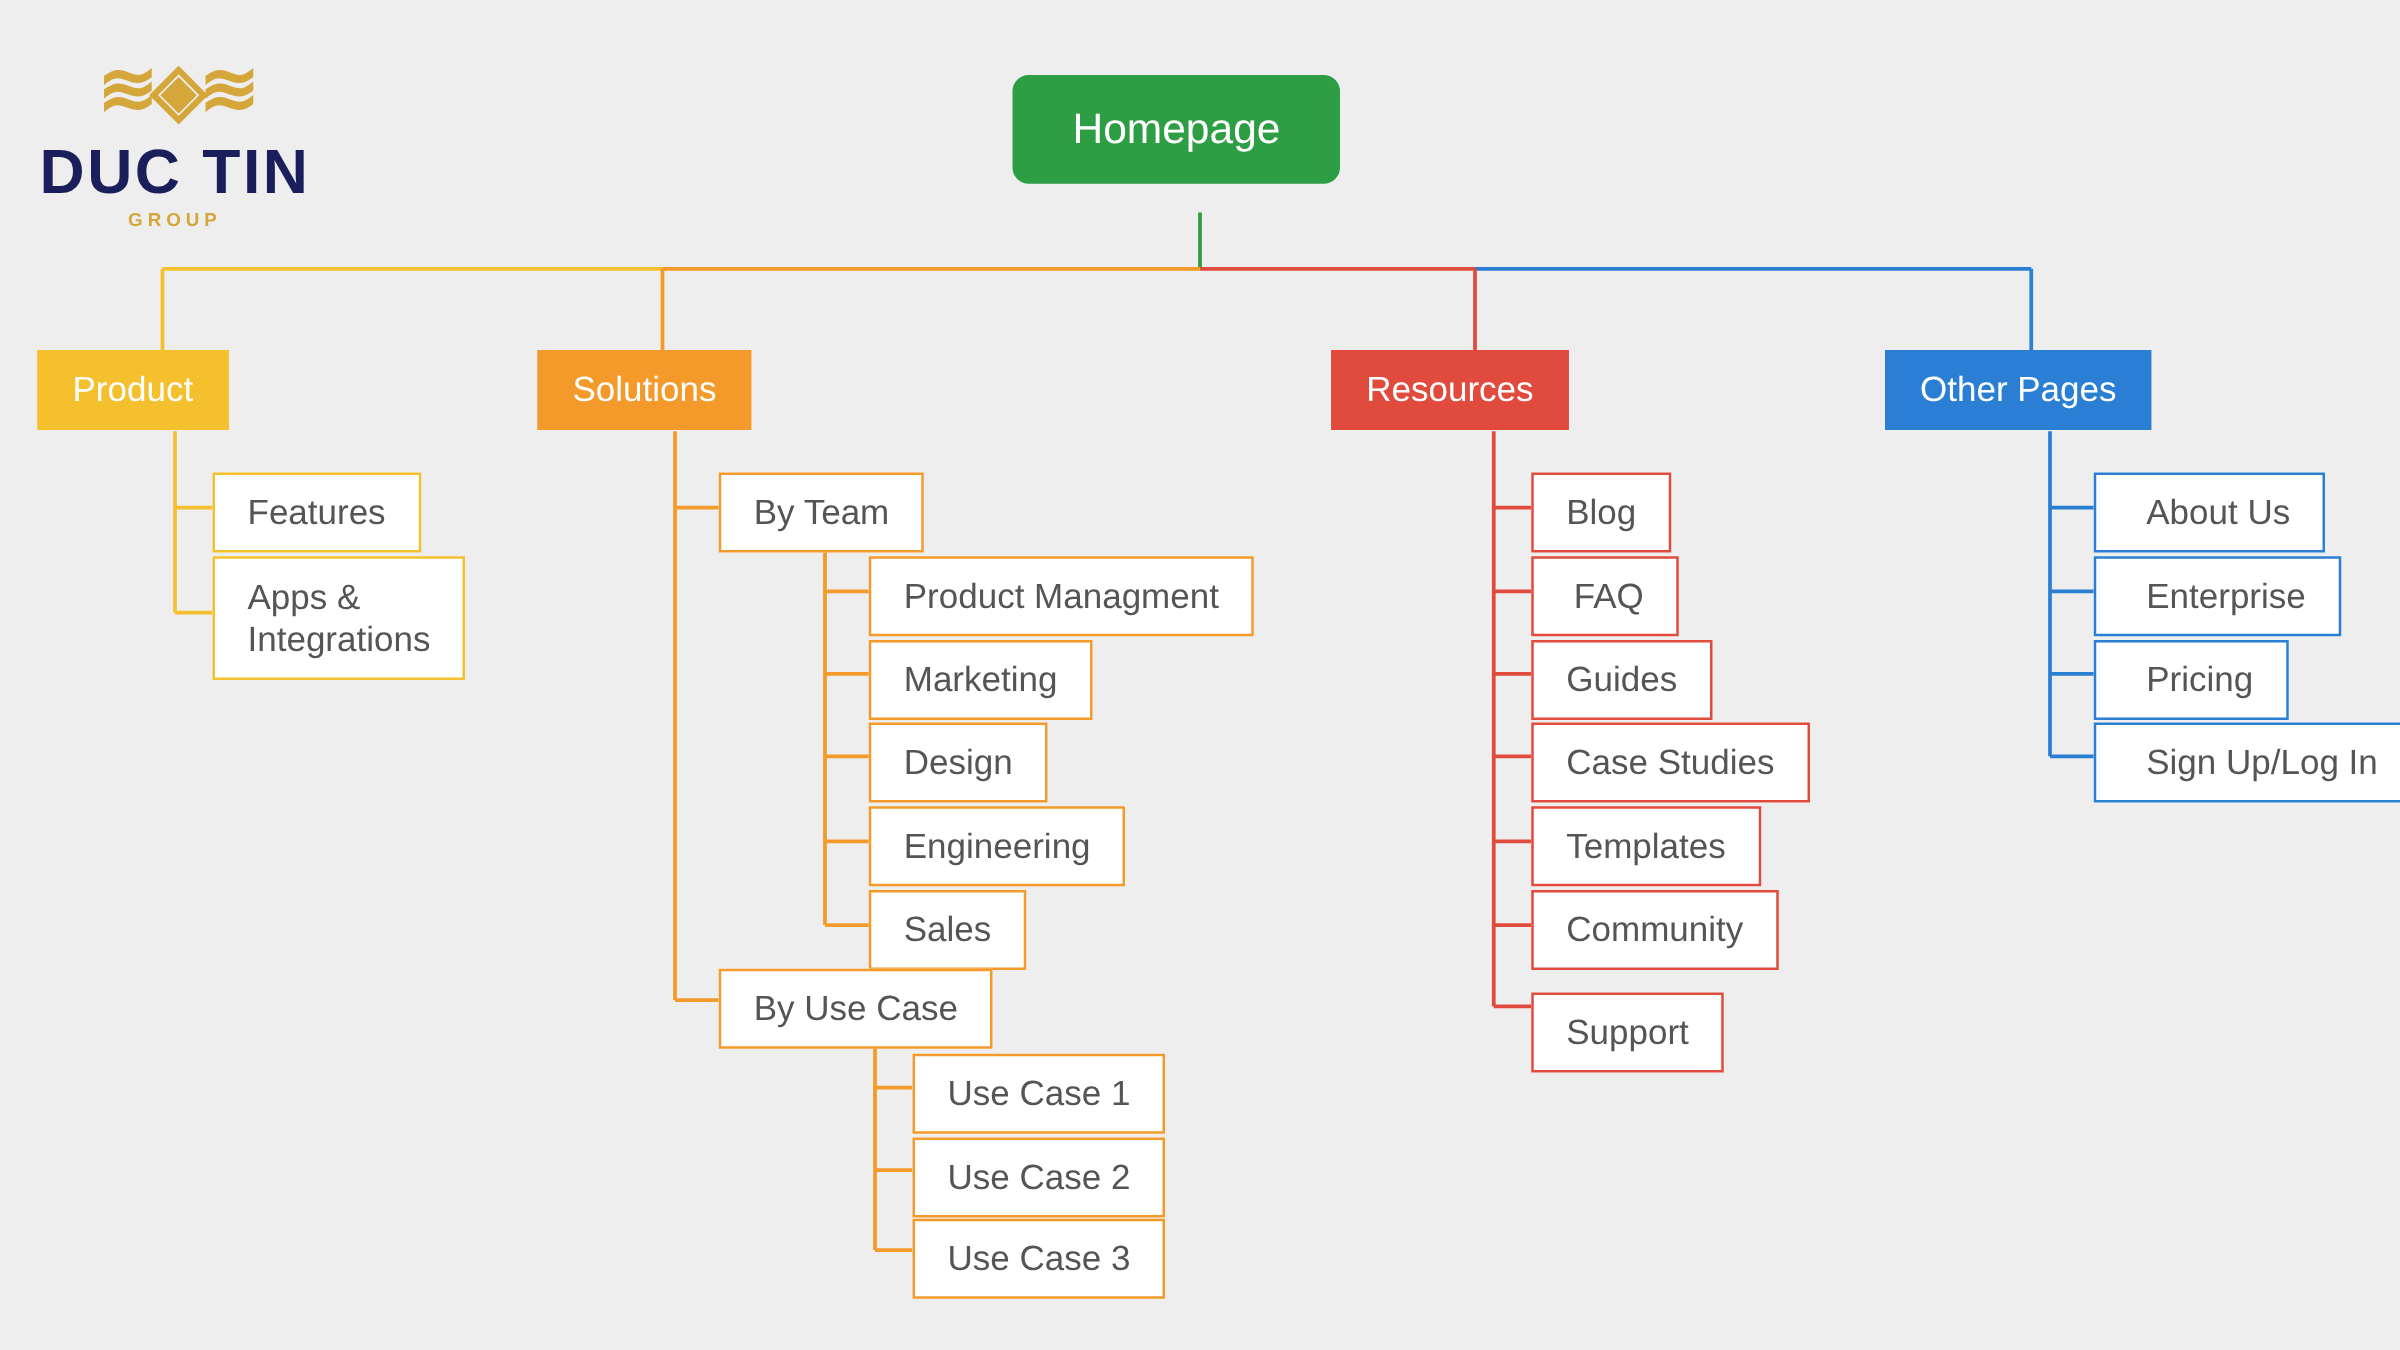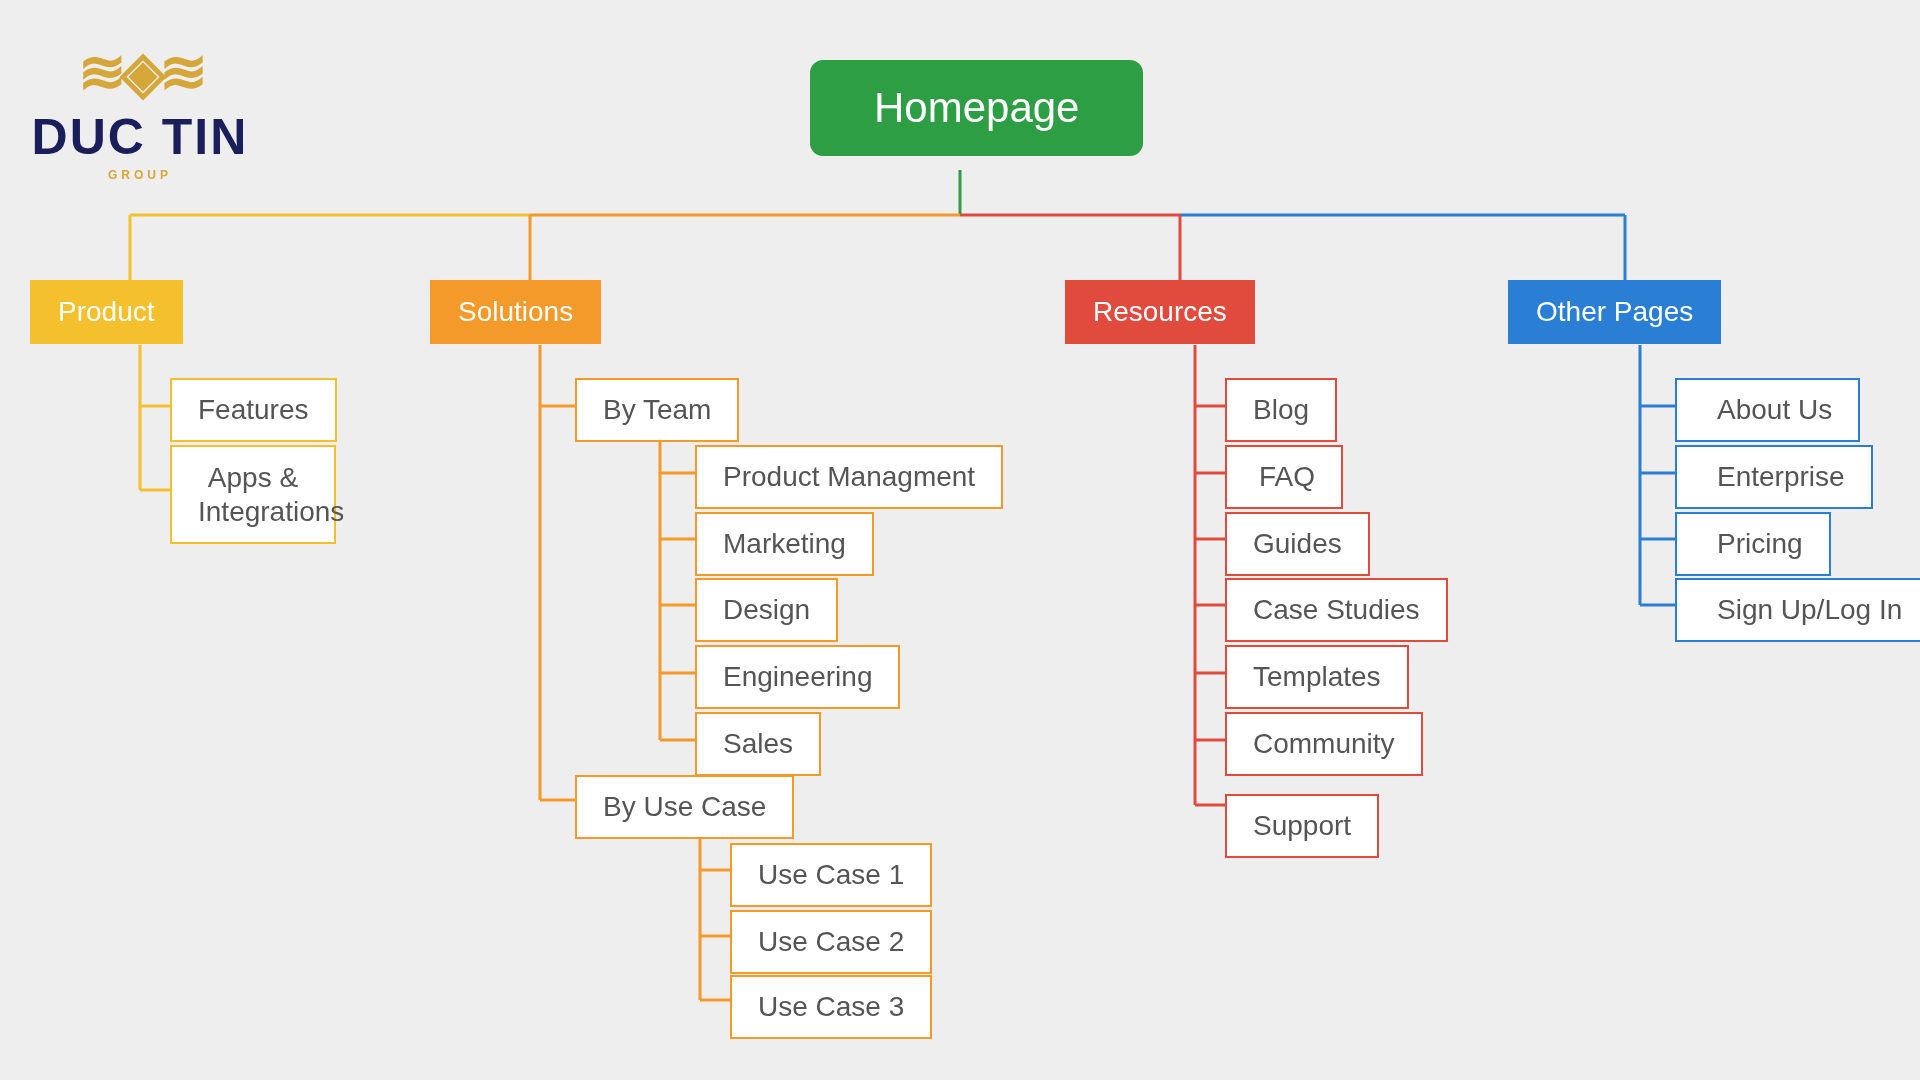--- a/index.html
+++ b/index.html
@@ -15,41 +15,41 @@
   .box {
     position: absolute;
     padding: 14px 26px;
     font-size: 28px;
     border: 2px solid;
     background: #fff;
     white-space: nowrap;
   }
   .filled { color: #fff; }
   .outline { color: #555; }
-  .root { background: #2e9e44; border-color: #2e9e44; font-size: 42px; padding: 22px 62px; border-radius: 13px; }
+  .root { background: #2e9e44; border-color: #2e9e44; font-size: 34px; padding: 22px 46px; border-radius: 13px; }
   .yellow  { background: #f4c02e; border-color: #f4c02e; }
   .orange  { background: #f39a2b; border-color: #f39a2b; }
   .red     { background: #e04b3e; border-color: #e04b3e; }
   .blue    { background: #2a7fd4; border-color: #2a7fd4; }
   .b-yellow { border-color: #f4c02e; }
   .b-orange { border-color: #f39a2b; }
   .b-red    { border-color: #e04b3e; }
   .b-blue   { border-color: #2a7fd4; padding-left: 40px; }
 
   .logo {
     position: absolute;
     top: 55px; left: 30px;
     width: 220px;
     text-align: center;
     color: #1a1f5c;
     font-weight: bold;
   }
   .logo .wings { color: #d5a63a; font-size: 58px; letter-spacing: -6px; line-height: 0.6; }
   .logo .name  { font-size: 50px; letter-spacing: 2px; margin-top: 18px; }
-  .logo .sub   { font-size: 12px; color: #d5a63a; letter-spacing: 4px; margin-top: 2px; }
+  .logo .sub   { font-size: 15px; color: #d5a63a; letter-spacing: 4px; margin-top: 2px; }
 </style>
 </head>
 <body>
 
 <svg class="lines">
 
   <line x1="960" y1="170" x2="960" y2="215" stroke="#2e9e44" stroke-width="3"></line>
 
   <line x1="130" y1="215" x2="530" y2="215" stroke="#f4c02e" stroke-width="3"></line>
   <line x1="530" y1="215" x2="960" y2="215" stroke="#f39a2b" stroke-width="3"></line>
@@ -100,21 +100,21 @@
 <div class="logo">
   <div class="wings">≋◈≋</div>
   <div class="name">DUC TIN</div>
   <div class="sub">GROUP</div>
 </div>
 
 <div class="box filled root" style="left:810px; top:60px;">Homepage</div>
 
 <div class="box filled yellow" style="left:30px; top:280px;">Product</div>
 <div class="box outline b-yellow" style="left:170px; top:378px;">Features</div>
-<div class="box outline b-yellow" style="left:170px; top:445px; white-space:normal; width:166px; line-height:1.2;text-align:center;">Apps &amp; Integrations</div>
+<div class="box outline b-yellow" style="left:170px; top:445px; white-space:normal; width:202px; line-height:1.2;">Apps &amp; Integrations</div>
 
 <div class="box filled orange" style="left:430px; top:280px;">Solutions</div>
 <div class="box outline b-orange" style="left:575px; top:378px;">By Team</div>
 <div class="box outline b-orange" style="left:695px; top:445px;">Product Managment</div>
 <div class="box outline b-orange" style="left:695px; top:512px;">Marketing</div>
 <div class="box outline b-orange" style="left:695px; top:578px;">Design</div>
 <div class="box outline b-orange" style="left:695px; top:645px;text-align:right;">Engineering</div>
 <div class="box outline b-orange" style="left:695px; top:712px;">Sales</div>
 <div class="box outline b-orange" style="left:575px; top:775px;">By Use Case</div>
 <div class="box outline b-orange" style="left:730px; top:843px;">Use Case 1</div>

